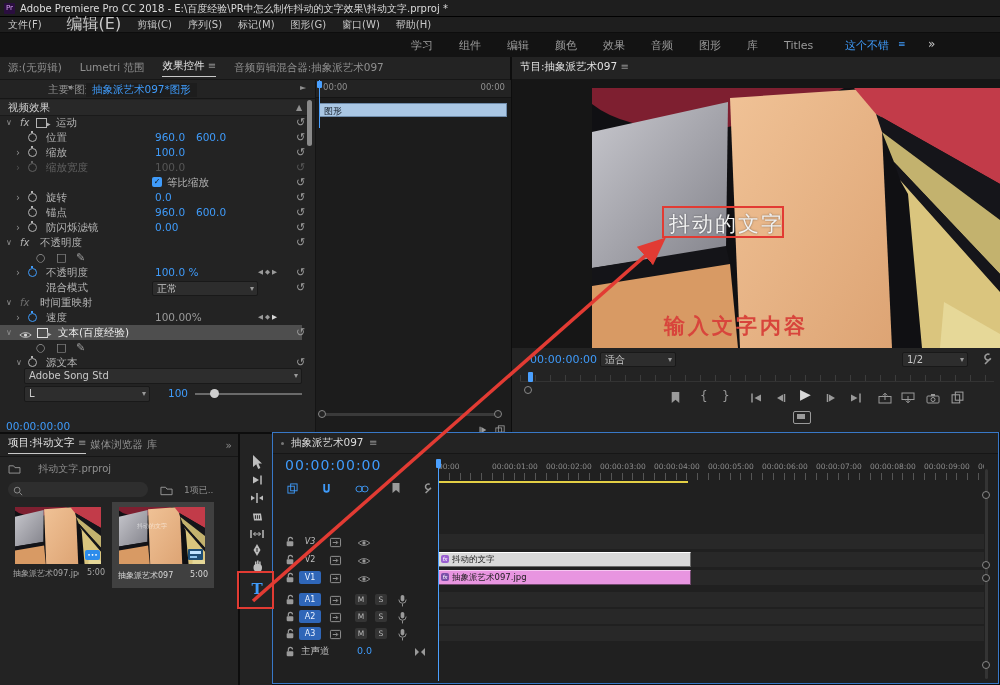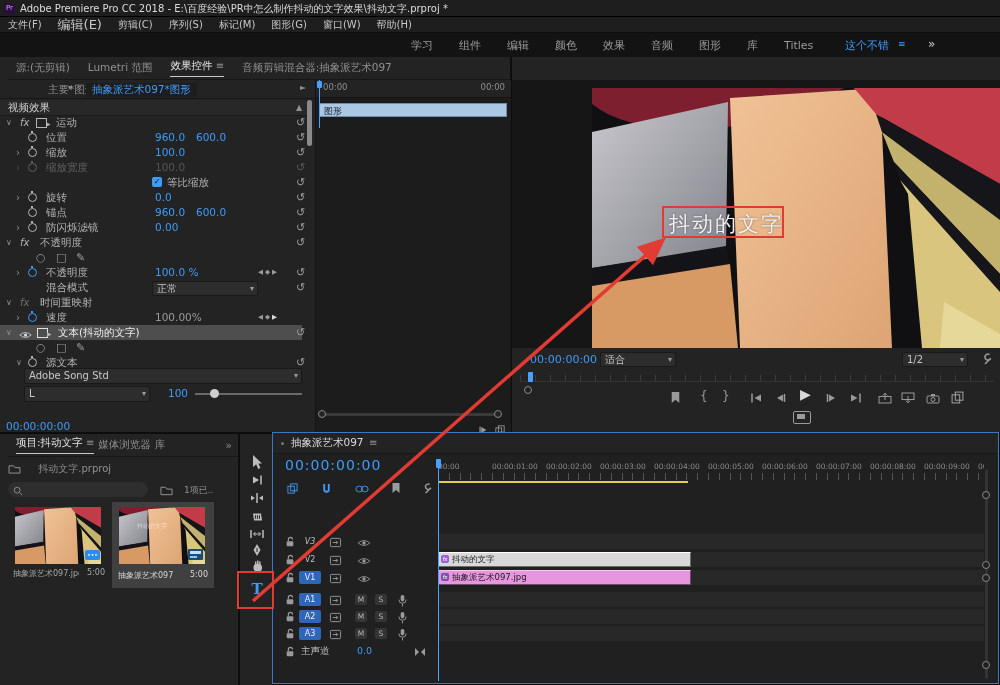--- a/index.html
+++ b/index.html
@@ -1,21 +1,21 @@
 <!DOCTYPE html>
 <html><head>
 <meta charset="utf-8">
 <style>
   html,body{margin:0;padding:0;}
   body{width:1000px;height:685px;overflow:hidden;position:relative;background:#0d0d0d;
        font-family:"DejaVu Sans","Liberation Sans",sans-serif;color:#c8c8c8;font-size:10.5px;
        -webkit-font-smoothing:antialiased;}
   .abs{position:absolute;}
   .panel{position:absolute;background:#232323;}
-  .ptabs{position:absolute;left:8px;top:0;right:0;height:22px;background:#232323;border-bottom:1px solid #161616;
+  .ptabs{position:absolute;left:0;top:0;right:0;height:22px;background:#232323;border-bottom:1px solid #161616;
          display:flex;align-items:center;padding-left:8px;gap:18px;white-space:nowrap;}
   .ptab{color:#8f8f8f;font-size:10.5px;cursor:default;}
   .ptab.active{color:#e2e2e2;border-bottom:1px solid #c8c8c8;padding-bottom:3px;}
   .menuglyph{color:#8f8f8f;font-size:10px;}
   .blue{color:#3f9bfa;}
   .dim{color:#8f8f8f;}
   .white{color:#dcdcdc;}
   .row{position:absolute;left:0;height:15px;width:308px;line-height:15px;white-space:nowrap;}
   .row .lab{position:absolute;font-size:10.5px;color:#b4b4b4;}
   .row .v1{position:absolute;left:155px;color:#3f9bfa;}
@@ -176,21 +176,21 @@
 </defs>
 </svg>
 
 <div class="abs" style="left:0;top:0;width:1000px;height:16px;background:#1e1e1e;border-bottom:1px solid #000;padding-left:44px;">
   <span class="abs" style="left:4px;top:3px;width:11px;height:11px;background:#2a0e3f;color:#d6a3f0;font-size:7px;text-align:center;line-height:11px;border-radius:1px;">Pr</span>
   <span class="abs white" style="left:20px;top:2px;font-size:10px;">Adobe Premiere Pro CC 2018 - E:\百度经验\PR中怎么制作抖动的文字效果\抖动文字.prproj *</span>
 </div>
 
 <div class="abs" style="left:0;top:17px;width:1000px;height:15px;background:#1e1e1e;display:flex;align-items:center;gap:16px;padding-left:8px;">
   <span style="font-size:10px;color:#c8c8c8;">文件(F)</span>
-  <span style="font-size:13px;color:#c8c8c8;">编辑(E)</span>
+  <span style="font-size:16px;color:#c8c8c8;margin-left:9px;">编辑(E)</span>
   <span style="font-size:10px;color:#c8c8c8;">剪辑(C)</span>
   <span style="font-size:10px;color:#c8c8c8;">序列(S)</span>
   <span style="font-size:10px;color:#c8c8c8;">标记(M)</span>
   <span style="font-size:10px;color:#c8c8c8;">图形(G)</span>
   <span style="font-size:10px;color:#c8c8c8;">窗口(W)</span>
   <span style="font-size:10px;color:#c8c8c8;">帮助(H)</span>
 </div>
 
 <div class="abs" style="left:0;top:33px;width:1000px;height:24px;background:#131313;">
   <div class="abs" style="left:398px;top:0;height:24px;display:flex;align-items:center;">
@@ -337,21 +337,21 @@
     <span class="kfnav" style="left:258px;top:0;"><span>◀</span><span>◆</span><span style="color:#d8d8d8;">▶</span></span>
   </div>
 
   <div class="row" style="top:268px;">
     <span class="abs" style="left:0;top:0;width:302px;height:15px;background:#4e4e4e;"></span>
     <span class="tw" style="left:6px;z-index:1;">∨</span>
     <span class="abs" style="left:19px;top:2px;z-index:1;color:#d8d8d8;"><svg class="u" width="13" height="10">
           <use href="#sym-eye"></use>
         </svg></span>
     <span class="clipicon" style="left:37px;z-index:1;border-color:#e0e0e0;"></span>
-    <span class="lab" style="left:58px;z-index:1;color:#ececec;">文本(抖动的文字)</span>
+    <span class="lab" style="left:58px;z-index:1;color:#ececec;">文本(百度经验)</span>
     <span class="reset" style="z-index:1;">↺</span>
   </div>
 
   <div class="row" style="top:283px;">
     <span class="abs ico" style="left:36px;font-size:11px;">○</span>
     <span class="abs ico" style="left:56px;font-size:11px;">□</span>
     <span class="abs ico" style="left:76px;font-size:11px;">✎</span>
   </div>
 
   <div class="row" style="top:298px;">
@@ -397,29 +397,33 @@
   </div>
   <span class="abs ico" style="left:478px;top:366px;"><svg class="u" width="10" height="10" style="transform:scaleX(-1)">
         <use href="#sym-step-back"></use>
       </svg></span>
   <span class="abs ico" style="left:495px;top:366px;"><svg class="u" width="10" height="10">
         <use href="#sym-nest"></use>
       </svg></span>
 </div>
 
 <div class="panel" style="left:512px;top:57px;width:488px;height:375px;">
+  <div class="ptabs">
+    <span class="ptab active" style="border-bottom:none;"><span>节目:抽象派艺术097</span> <span class="menuglyph">≡</span></span>
+  </div>
 
   <div class="abs" style="left:0;top:23px;width:488px;height:268px;background:#161616;">
     <svg class="abs" style="left:80px;top:8px;" width="408" height="260" viewBox="0 0 408 260">
       <use href="#sym-art"></use>
     </svg>
 
     <span class="abs" style="left:157px;top:130px;font-family:'DejaVu Serif','Liberation Serif',serif;font-size:21px;color:#f2f2f2;letter-spacing:2px;text-shadow:0 0 2px rgba(0,0,0,.5);">抖动的文字</span>
 
     <span class="abs" style="left:150px;top:126px;width:118px;height:28px;border:2px solid #e23b33;"></span>
+    <span class="abs" style="left:152px;top:232px;font-family:'DejaVu Serif','Liberation Serif',serif;font-weight:bold;font-size:21px;color:#d8453c;letter-spacing:3px;">输入文字内容</span>
   </div>
 
   <div class="abs" style="left:0;top:291px;width:488px;height:84px;background:#232323;">
     <span class="abs blue" style="left:18px;top:5px;font-size:11px;">00:00:00:00</span>
     <span class="select" style="left:88px;top:4px;width:66px;">
       <span>适合</span>
       <span class="car">▾</span>
     </span>
     <span class="select" style="left:390px;top:4px;width:56px;">
       <span>1/2</span>

